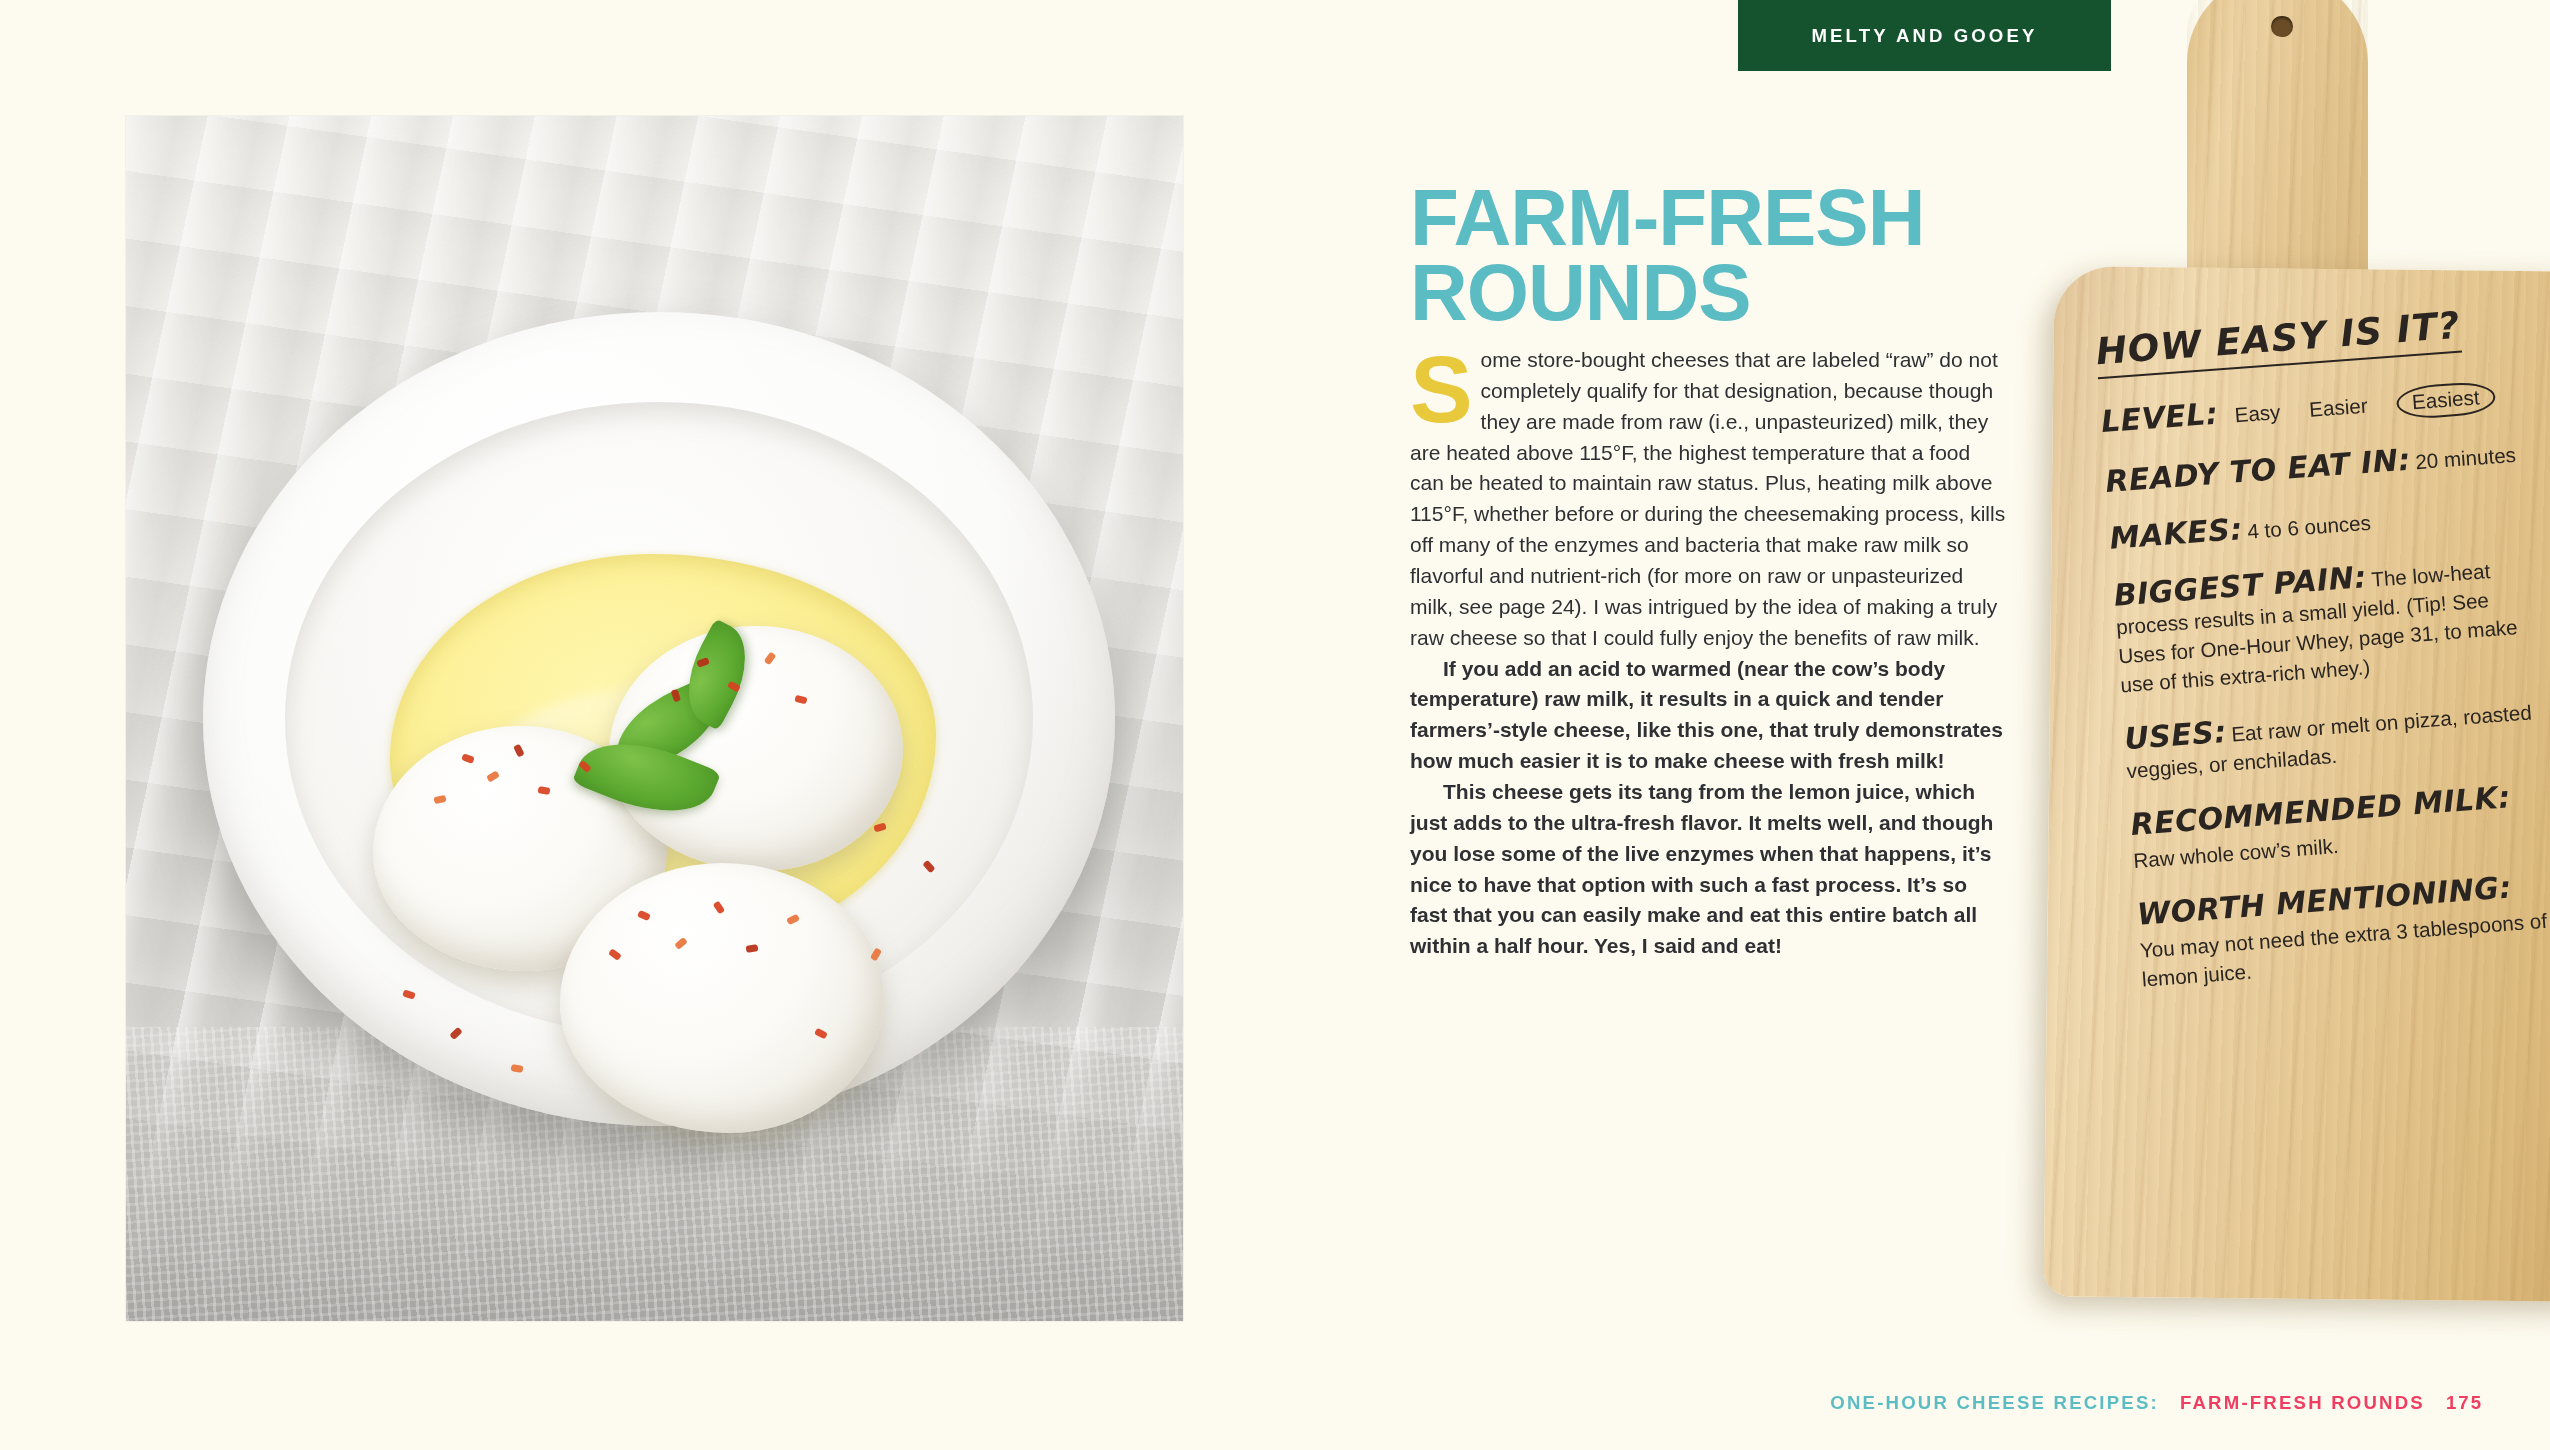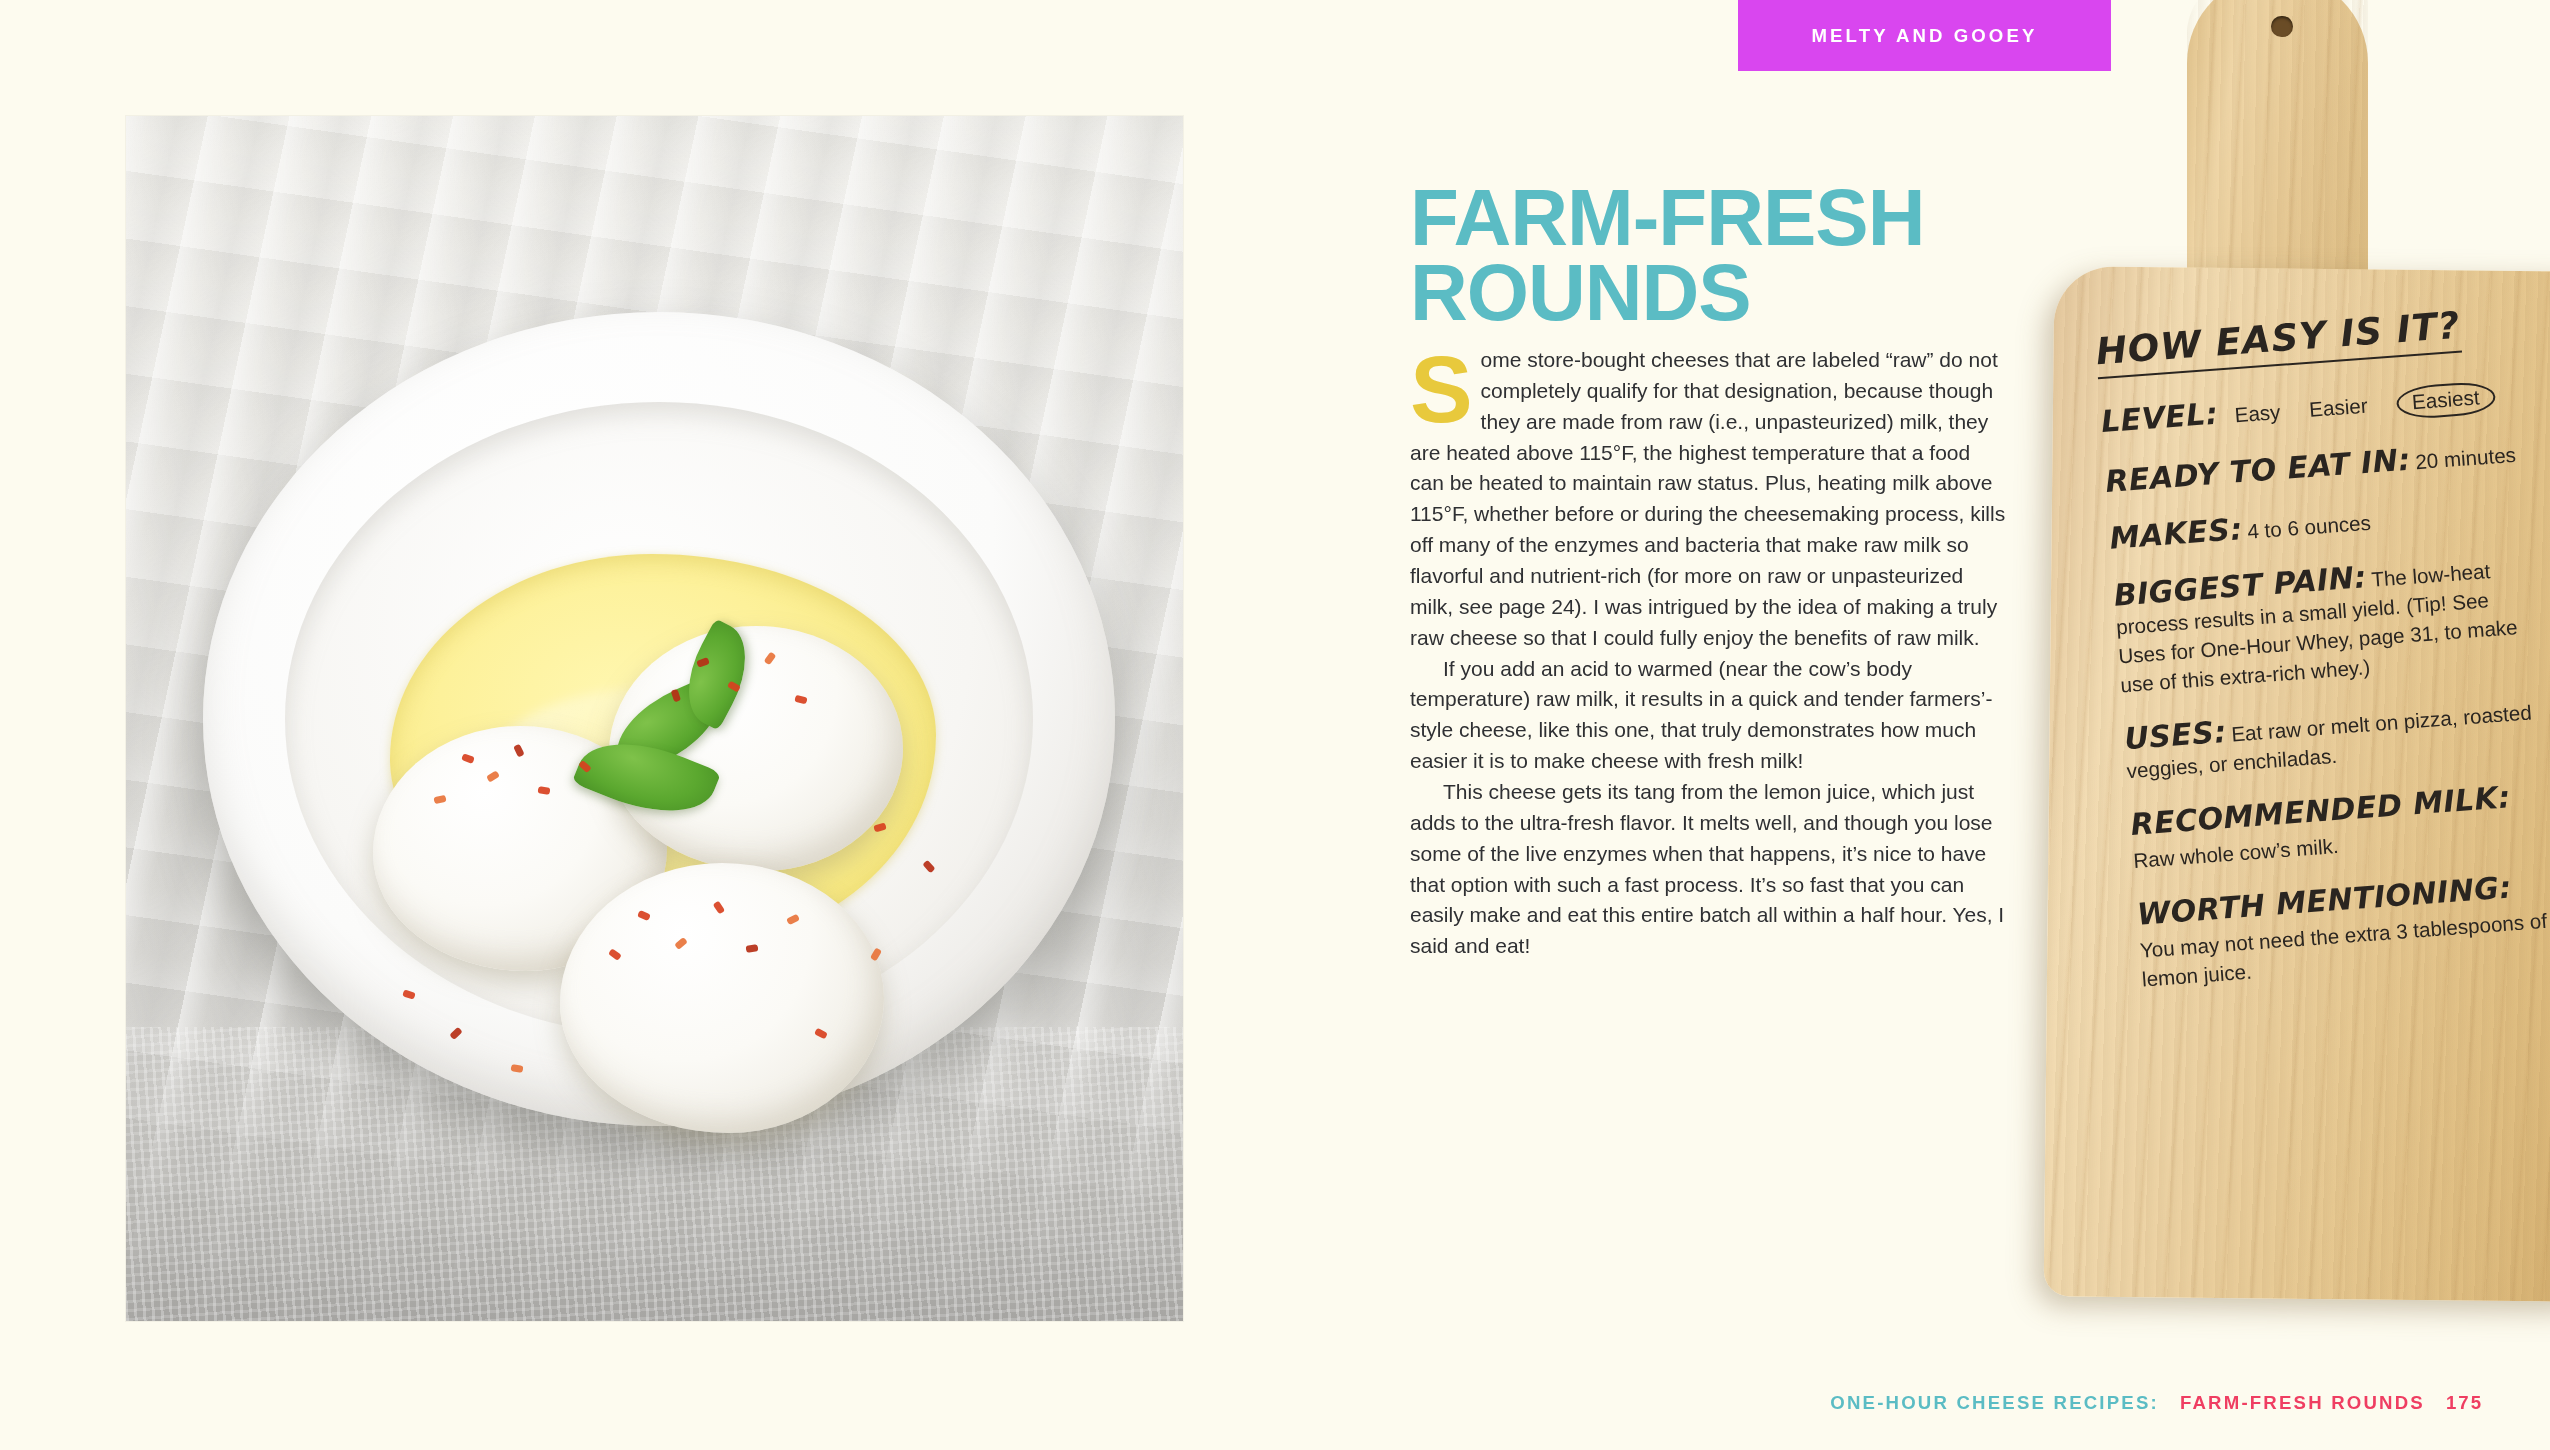--- a/index.html
+++ b/index.html
@@ -130,21 +130,21 @@
     box-shadow: 0 3.9px 9.8px rgba(60,90,30,.35);
   }
 
   
   .kicker {
     position: absolute;
     left: 1738px;
     top: 0px;
     width: 373px;
     height: 71px;
-    background: #d946ef;
+    background: #14532d;
     display: flex;
     align-items: center;
     justify-content: center;
   }
   .kicker span {
     color: #ffffff;
     font-size: 18.6px;
     letter-spacing: 3.1px;
     font-weight: bold;
   }
@@ -163,21 +163,21 @@
     position: absolute;
     left: 1410px;
     top: 345px;
     width: 596px;
     color: #2f3033;
     font-size: 21px;
     line-height: 1.47;
     text-align: left;
   }
   .body p { margin: 0 0 0 0; }
-  .body p + p { text-indent: 33px; }
+  .body p + p { text-indent: 33px; font-weight: bold; }
   .dropcap {
     float: left;
     color: #e8c93c;
     font-size: 94px;
     line-height: 0.82;
     font-weight: bold;
     padding: 5.9px 5.9px 0 0;
     margin-right: 2px;
   }
 

